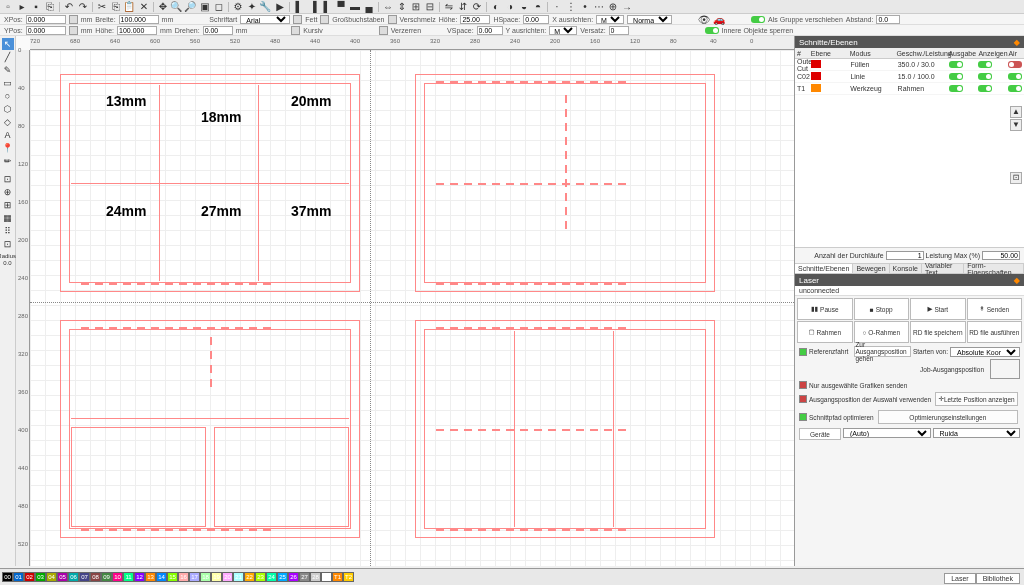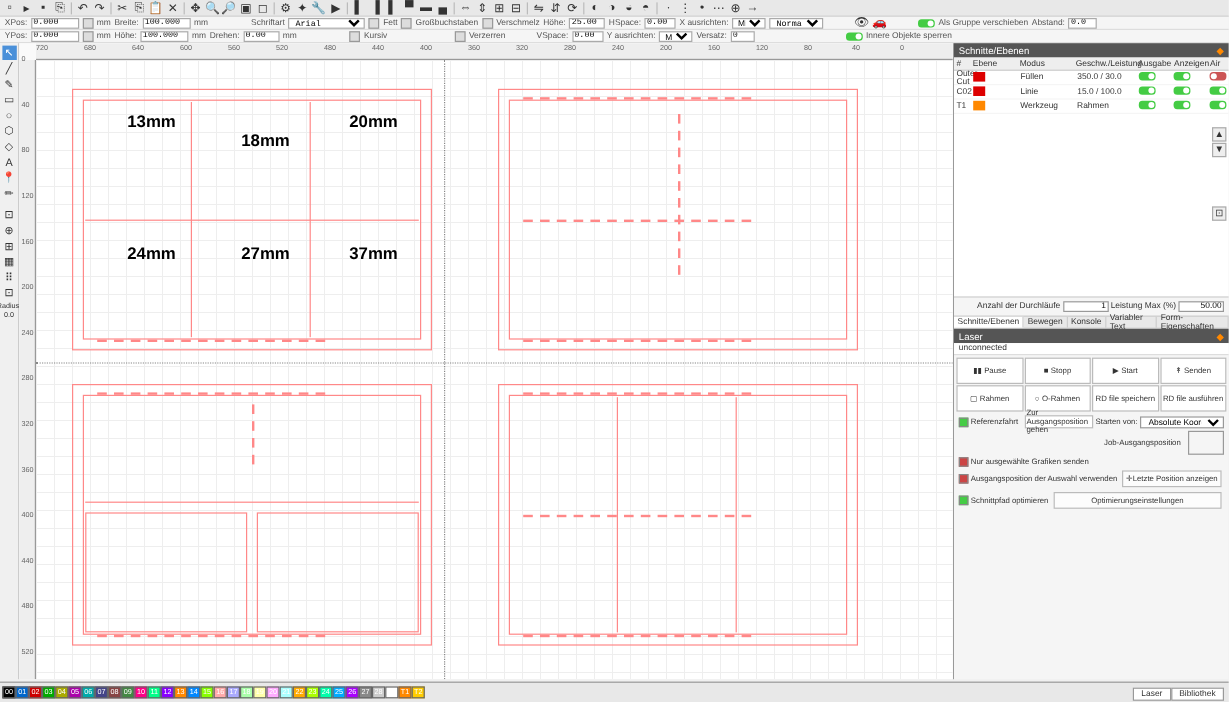--- a/index.html
+++ b/index.html
@@ -1,21 +1,21 @@
 <!DOCTYPE html>
 <html><head>
 <meta charset="utf-8">
 <style>
 * { margin:0; padding:0; box-sizing:border-box; }
 body { font-family:Arial,sans-serif; font-size:9px; background:#f0f0f0; width:1024px; height:585px; overflow:hidden; position:relative; color:#333; }
 .toolbar-top { height:14px; background:#e8e8e8; border-bottom:1px solid #ccc; display:flex; align-items:center; padding:0 2px; gap:2px; }
 .tb-icon { width:12px; height:12px; display:inline-flex; align-items:center; justify-content:center; cursor:pointer; font-size:10px; color:#333; }
 .tb-sep { width:1px; height:10px; background:#bbb; margin:0 1px; }
 .prop-row { height:11px; background:#f5f5f5; border-bottom:1px solid #ddd; display:flex; align-items:center; padding:0 4px; font-size:7px; color:#555; gap:3px; }
-.prop-input { width:40px; height:9px; border:1px solid #aaa; background:#fff; font-size:7px; padding:0 1px;font-family:Liberation Mono, monospace; }
+.prop-input { width:40px; height:9px; border:1px solid #aaa; background:#fff; font-size:7px; padding:0 1px; }
 .prop-combo { width:28px; height:9px; border:1px solid #aaa; background:#fff; font-size:7px; }
 .small-ico { width:9px; height:9px; display:inline-block; background:#ddd; border:1px solid #999; }
 .main-area { display:flex; height:530px; }
 .left-tools { width:16px; background:#f0f0f0; border-right:1px solid #ccc; display:flex; flex-direction:column; align-items:center; padding:2px 0; gap:1px; }
 .lt-icon { width:12px; height:12px; cursor:pointer; display:flex; align-items:center; justify-content:center; font-size:9px; }
 .lt-fill { background:#4a90d9; color:#fff; }
 .canvas-wrap { flex:1; position:relative; background:#fafafa; overflow:hidden; }
 .ruler-h { position:absolute; top:0; left:14px; right:0; height:14px; background:#eee; border-bottom:1px solid #999; font-size:6px; color:#666; }
 .ruler-h span { position:absolute; top:2px; }
 .ruler-v { position:absolute; top:14px; left:0; width:14px; bottom:0; background:#eee; border-right:1px solid #999; font-size:6px; color:#666; }
@@ -129,21 +129,21 @@
 <div class="prop-row">
   <span>XPos:</span>
   <input class="prop-input" value="0.000" style="">
   <span class="small-ico"></span>
   <span>mm</span>
   <span>Breite:</span>
   <input class="prop-input" value="100.000" style="">
   <span>mm</span>
   <span style="width:30px"></span>
   <span>Schriftart</span>
-  <select class="prop-input" style="width:64px"><option>Arial</option></select>
+  <select class="prop-input" style="width:50px"><option>Arial</option></select>
   <span class="small-ico"></span>
     <span>Fett</span>
   <span class="small-ico"></span>
     <span>Großbuchstaben</span>
   <span class="small-ico"></span>
     <span>Verschmelz</span>
   <span>Höhe:</span>
   <input class="prop-input" style="width: 30px;" value="25.00">
   <span>HSpace:</span>
   <input class="prop-input" style="width: 26px;" value="0.00">
@@ -552,20 +552,25 @@
       <div class="chk-row">
           <span class="chk" style="background:#c44"></span>
           <span>Ausgangsposition der Auswahl verwenden</span>
         <div class="long-btn" style="flex:1">✛ <span>Letzte Position anzeigen</span></div>
       </div>
       <div class="chk-row">
           <span class="chk on"></span>
           <span>Schnittpfad optimieren</span>
         <div class="long-btn" style="flex:1">Optimierungseinstellungen</div>
       </div>
+      <div class="dev-row">
+        <div class="lbtn" style="height:12px;width:42px">Geräte</div>
+        <select class="dev-sel"><option>(Auto)</option></select>
+        <select class="dev-sel" style="width:60px"><option>Ruida</option></select>
+      </div>
     </div>
   </div>
 </div>
 
 <div class="bottom-bar">
   <div class="color-strip" id="color-strip">
       <div class="color-cell" style="background: rgb(0, 0, 0);">00</div>
       <div class="color-cell" style="background: rgb(0, 102, 204);">01</div>
       <div class="color-cell" style="background: rgb(204, 0, 0);">02</div>
       <div class="color-cell" style="background: rgb(0, 170, 0);">03</div>

